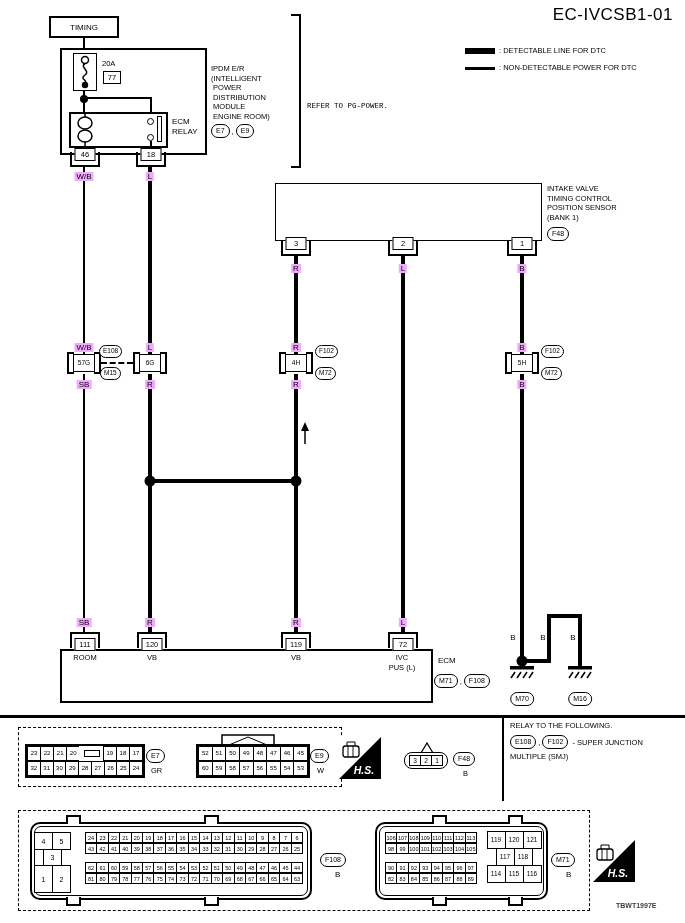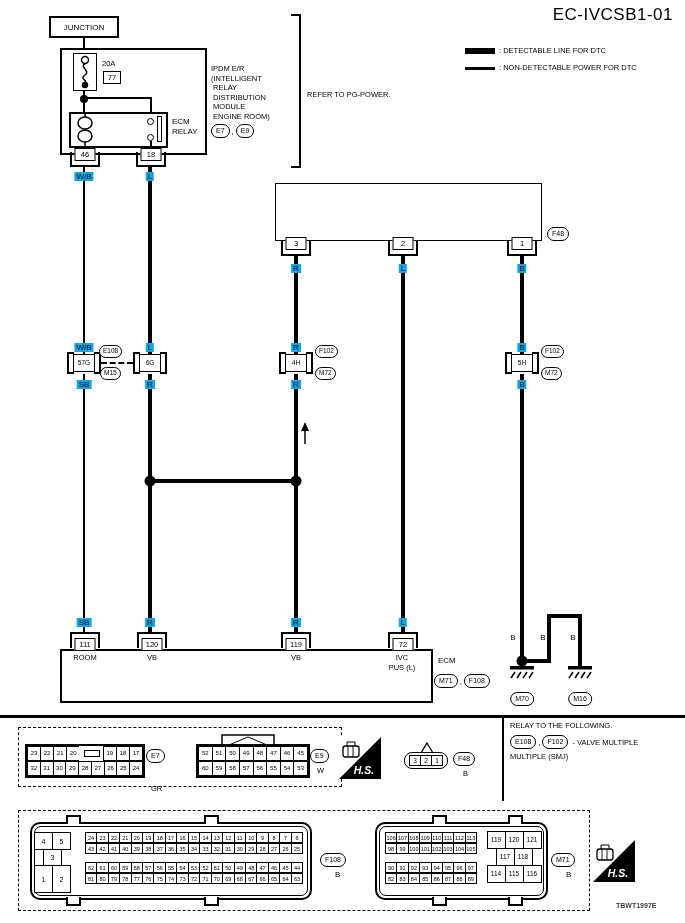--- a/index.html
+++ b/index.html
@@ -4,21 +4,21 @@
 <style>
   html,body{margin:0;padding:0;background:#fff;}
   .canvas{position:relative;width:685px;height:923px;background:#fff;overflow:hidden;
           font-family:"Liberation Sans",sans-serif;color:#000;}
   .abs{position:absolute;}
   .wire{position:absolute;background:#000;}
   .box{position:absolute;border:2px solid #000;background:#fff;box-sizing:border-box;}
   .thinbox{position:absolute;border:1.5px solid #000;background:#fff;box-sizing:border-box;}
   .txt{position:absolute;font-size:7.5px;line-height:9.5px;letter-spacing:0;}
   .pre{white-space:pre;}
-  .wlbl{position:absolute;transform:translateX(-50%);background:#0ea5e9;font-size:8px;
+  .wlbl{position:absolute;transform:translateX(-50%);background:#f0abfc;font-size:8px;
         line-height:9px;padding:0 2px;white-space:nowrap;}
   .oval{border:1.5px solid #000;border-radius:9px;background:#fff;font-size:7px;
         line-height:11px;height:12px;padding:0 4px;display:inline-block;box-sizing:content-box;
         text-align:center;white-space:nowrap;}
   .oval.sm{font-size:6.5px;height:11px;line-height:10px;padding:0 3px;}
   .ovalrow{position:absolute;display:flex;align-items:center;gap:2px;font-size:8px;}
   .dot{position:absolute;width:11px;height:11px;border-radius:50%;background:#000;
        transform:translate(-50%,-50%);}
   .pind{position:absolute;width:30px;height:15px;border:2px solid #000;border-top:none;box-sizing:border-box;}
   .pinu{position:absolute;width:30px;height:16px;border:2px solid #000;border-bottom:none;box-sizing:border-box;}
@@ -68,21 +68,21 @@
 <body>
 
 <div class="canvas">
 
   <div class="title" style="right:12px;top:5px;">EC-IVCSB1-01</div>
   <div class="leg-thick" style="left:465px;top:48px;"></div>
   <div class="txt" style="left:499px;top:46px;text-align:right;">: DETECTABLE LINE FOR DTC</div>
   <div class="leg-thin" style="left:465px;top:67px;"></div>
   <div class="txt" style="left:499px;top:63px;">: NON-DETECTABLE POWER FOR DTC</div>
 
-  <div class="box" style="left:49px;top:16px;width:70px;height:22px;text-align:center;font-size:8px;line-height:19px;">JUNCTION</div>
+  <div class="box" style="left:49px;top:16px;width:70px;height:22px;text-align:center;font-size:8px;line-height:19px;">TIMING</div>
   <div class="wire" style="left:83px;top:38px;width:2px;height:10px;"></div>
 
   <div class="box" style="left:60px;top:48px;width:147px;height:107px;"></div>
 
   <div class="thinbox" style="left:73px;top:53px;width:24px;height:38px;"></div>
   <svg class="abs" style="left:73px;top:53px;" width="24" height="38" viewBox="0 0 24 38">
     <circle cx="12" cy="7" r="3.5" fill="#fff" stroke="#000" stroke-width="1.5"></circle>
     <path d="M12 10.5 C6 14 18 18 12 22 C6 26 15 27 12 30" fill="none" stroke="#000" stroke-width="1.5"></path>
     <circle cx="12" cy="32" r="3.2" fill="#000"></circle>
   </svg>
@@ -105,41 +105,45 @@
   <div class="abs" style="left:147px;top:118px;width:7px;height:7px;border:1.5px solid #000;border-radius:50%;background:#fff;box-sizing:border-box;"></div>
   <div class="abs" style="left:147px;top:134px;width:7px;height:7px;border:1.5px solid #000;border-radius:50%;background:#fff;box-sizing:border-box;"></div>
   <div class="thinbox" style="left:157px;top:116px;width:5px;height:26px;"></div>
   <div class="wire" style="left:150px;top:141px;width:2px;height:12px;"></div>
   <div class="wire" style="left:83px;top:148px;width:2px;height:5px;"></div>
   <div class="txt pre" style="left:172px;top:117px;font-size:8px;line-height:10px;">ECM
 RELAY</div>
 
   <div class="txt pre" style="left:211px;top:64px;">IPDM E/R
 (INTELLIGENT
- RELAY
+ POWER
  DISTRIBUTION
  MODULE
  ENGINE ROOM)</div>
   <div class="ovalrow" style="left:211px;top:124px;">
     <span class="oval">E7</span>
     <span>,</span>
     <span class="oval">E9</span>
   </div>
 
   <div class="abs" style="left:291px;top:14px;width:10px;height:154px;border-top:2px solid #000;border-right:2px solid #000;border-bottom:2px solid #000;box-sizing:border-box;"></div>
-  <div class="txt" style="left:307px;top:90px;">REFER TO PG-POWER.</div>
+  <div class="txt" style="left:307px;top:102px;font-family:Liberation Mono, monospace;">REFER TO PG-POWER.</div>
 
   <div class="pind" style="left:70px;top:152px;">
       <div class="pbox">46</div>
     </div>
   <div class="pind" style="left:136px;top:152px;">
       <div class="pbox">18</div>
     </div>
 
   <div class="thinbox" style="left:275px;top:183px;width:267px;height:58px;"></div>
+  <div class="txt pre" style="left:547px;top:184px;">INTAKE VALVE
+TIMING CONTROL
+POSITION SENSOR
+(BANK 1)</div>
   <div class="ovalrow" style="left:547px;top:227px;">
     <span class="oval">F48</span>
   </div>
   <div class="pind" style="left:281px;top:241px;">
       <div class="pbox">3</div>
     </div>
   <div class="pind" style="left:388px;top:241px;">
       <div class="pbox">2</div>
     </div>
   <div class="pind" style="left:507px;top:241px;">
@@ -300,21 +304,21 @@
         <div class="gcell">28</div>
         <div class="gcell">27</div>
         <div class="gcell">26</div>
         <div class="gcell">25</div>
         <div class="gcell">24</div>
       </div>
     </div>
   <div class="ovalrow" style="left:146px;top:749px;">
       <span class="oval">E7</span>
     </div>
-  <div class="txt" style="left:151px;top:784px;">GR</div>
+  <div class="txt" style="left:151px;top:766px;">GR</div>
   <svg class="abs" style="left:221px;top:734px;" width="54" height="12" viewBox="0 0 54 12">
     <rect x="1" y="1" width="52" height="10" fill="#fff" stroke="#000" stroke-width="1.5"></rect>
     <path d="M8 11 L27 3 L46 11" fill="none" stroke="#000" stroke-width="1"></path>
   </svg>
   <div class="grid e79" style="left:196px;top:744px;width:110px;">
       <div class="grow">
         <div class="gcell">52</div>
         <div class="gcell">51</div>
         <div class="gcell">50</div>
         <div class="gcell">49</div>
@@ -363,21 +367,21 @@
       <span class="oval">F48</span>
     </div>
   <div class="txt" style="left:463px;top:769px;">B</div>
 
   <div class="abs" style="left:502px;top:717px;width:1.5px;height:84px;background:#000;"></div>
   <div class="txt" style="left:510px;top:721px;">RELAY TO THE FOLLOWING.</div>
   <div class="ovalrow" style="left:510px;top:735px;font-size:7.5px;">
     <span class="oval">E108</span>
     <span>,</span>
     <span class="oval">F102</span>
-    <span style="margin-left:2px;">- VALVE MULTIPLE</span>
+    <span style="margin-left:2px;">- SUPER JUNCTION</span>
   </div>
   <div class="txt" style="left:510px;top:752px;">MULTIPLE (SMJ)</div>
 
   <div class="dashbox" style="left:18px;top:810px;width:572px;height:101px;"></div>
 
   <div class="shell" style="left:30px;top:822px;width:282px;height:78px;">
       <div class="inner"></div>
     </div>
   <div class="tab t" style="left:66px;top:815px;"></div>
   <div class="tab t" style="left:204px;top:815px;"></div>

